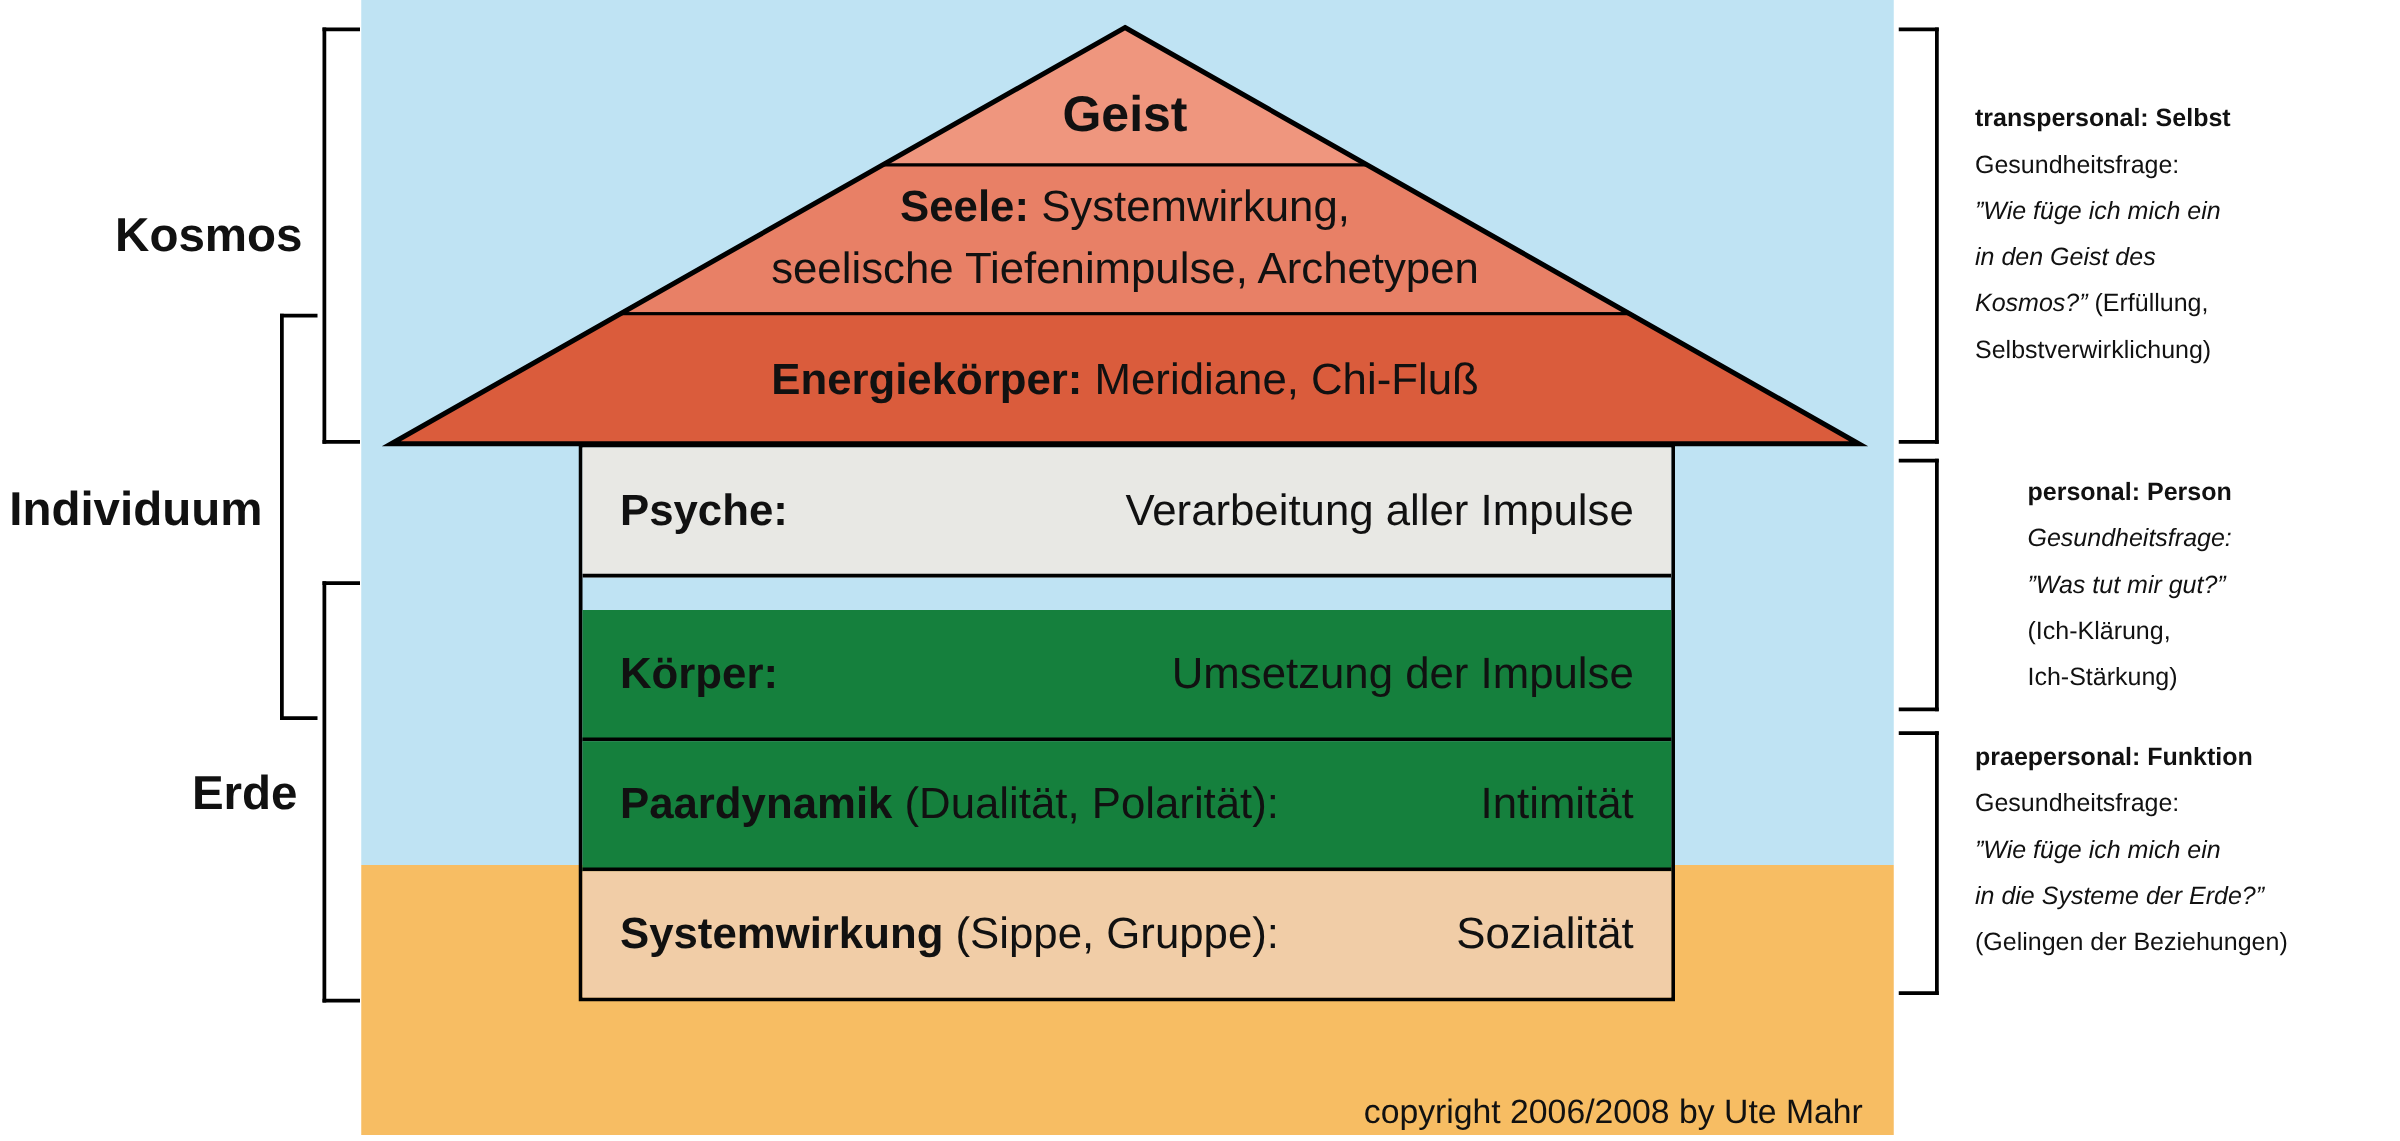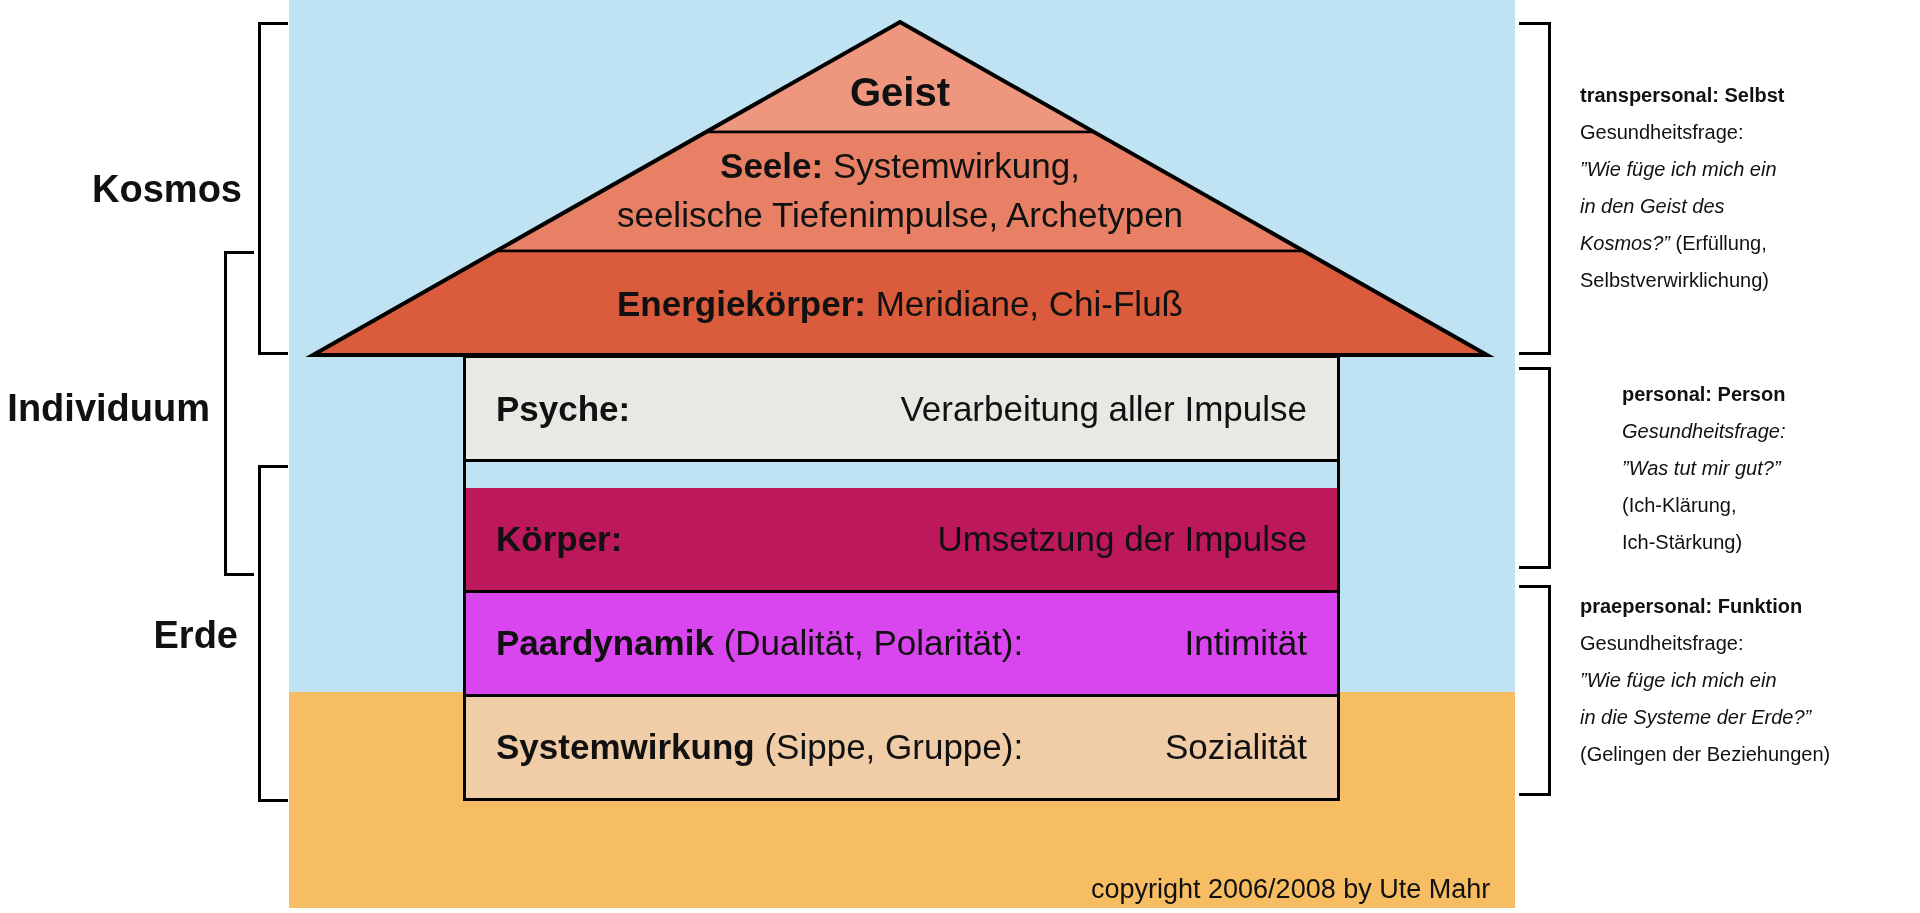--- a/index.html
+++ b/index.html
@@ -78,25 +78,25 @@
   </div>
   <div class="abs rooftext energie-t">
     <span class="b">Energiekörper:</span><span> Meridiane, Chi-Fluß</span>
   </div>
 
   <div class="abs body-box">
     <div class="hrow" style="background-color: rgb(232, 232, 228);">
       <span><span class="b">Psyche:</span><span></span></span>
       <span>Verarbeitung aller Impulse</span>
     </div>
-    <div class="hrow" style="background-color: #be185d; margin-top: 26px;">
+    <div class="hrow" style="background-color: #15803d; margin-top: 26px;">
       <span><span class="b">Körper:</span><span></span></span>
       <span>Umsetzung der Impulse</span>
     </div>
-    <div class="hrow" style="background-color: #d946ef; gap: 42px;">
+    <div class="hrow" style="background-color: #15803d; gap: 42px;">
       <span><span class="b">Paardynamik</span><span> (Dualität, Polarität):</span></span>
       <span>Intimität</span>
     </div>
     <div class="hrow" style="background-color: rgb(241, 205, 167);">
       <span><span class="b">Systemwirkung</span><span> (Sippe, Gruppe):</span></span>
       <span>Sozialität</span>
     </div>
   </div>
 
   <div class="abs br-l brk-kosmos"></div>

